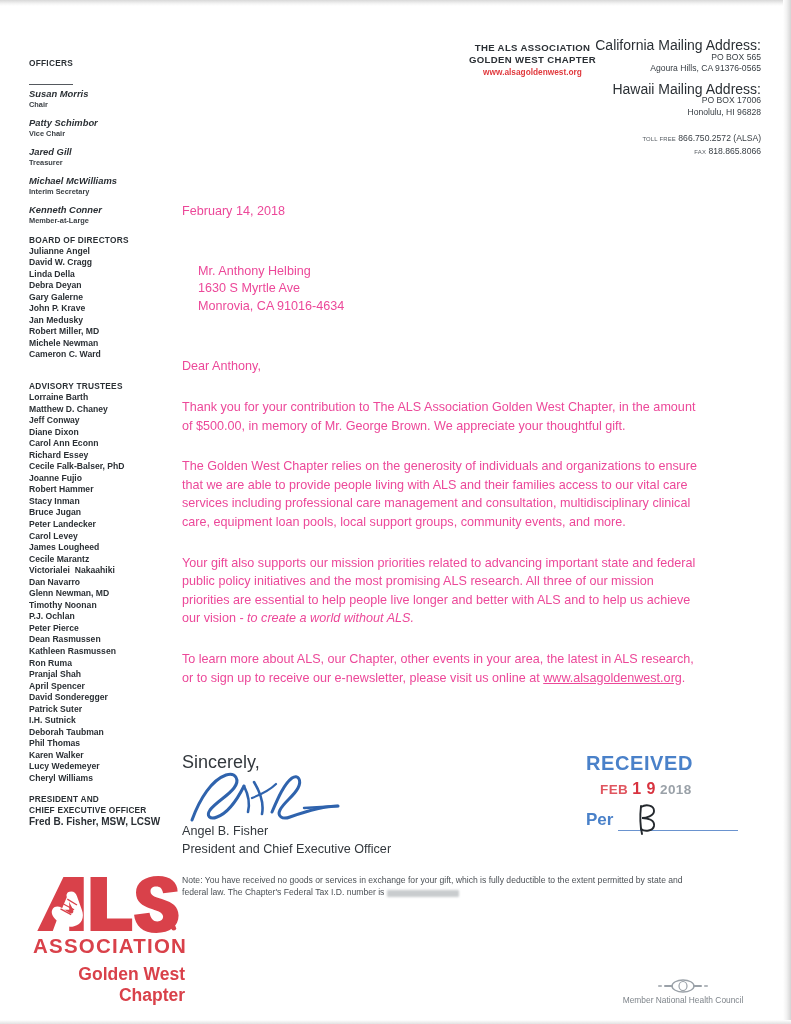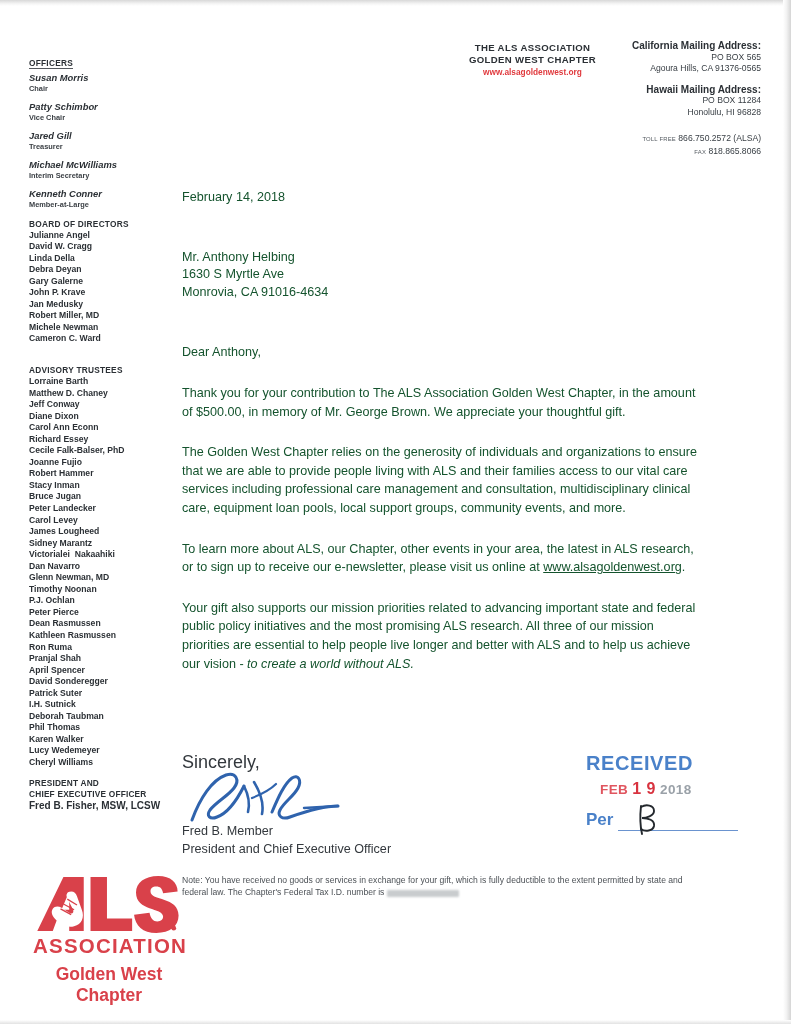--- a/index.html
+++ b/index.html
@@ -53,21 +53,21 @@
   .mh-heading {
     font-size: 8.3px;
     font-weight: bold;
     letter-spacing: .25px;
     color: #2b3035;
     margin-bottom: 1px;
   }
   .mh-heading.underline {
     display: inline-block;
     border-bottom: 1px solid #55595e;
-    padding-bottom: 0px;
+    padding-bottom: 16px;
   }
   .mh-officer { margin-bottom: 7.5px; }
   .mh-name {
     font-size: 9.4px;
     font-weight: bold;
     line-height: 11.5px;
     color: #2b3035;
     font-style: italic;
   }
   .mh-role {
@@ -123,22 +123,22 @@
   
   .lh-right {
     position: absolute;
     right: 30px;
     top: 40px;
     width: 230px;
     text-align: right;
     color: #3a4046;
   }
   .addr-title {
-    font-size: 10px;
-    font-weight: bold;
+    font-size: 14px;
+    font-weight: normal;
     line-height: 11.5px;
     color: #2b3035;
   }
   .addr-line {
     font-size: 8.6px;
     line-height: 11.5px;
     color: #3a4046;
   }
   .addr-gap { height: 9px; }
   .contact-block { margin-top: 14px; }
@@ -151,29 +151,29 @@
     font-size: 5.9px;
     letter-spacing: .2px;
     color: #555b61;
     text-transform: uppercase;
   }
 
   
   .letter {
     position: absolute;
     left: 182px;
-    top: 188px;
+    top: 202px;
     width: 516px;
-    color: #14532d;
+    color: #ec4899;
     font-size: 12.6px;
     line-height: 18.6px;
   }
   .date { margin-bottom: 0; }
   .recipient { margin-top: 42px; }
-  .recipient div { line-height: 17.6px; }
+  .recipient div { line-height: 17.6px; margin-left: 16px; }
   .salutation { margin-top: 42px; }
   .para { margin-top: 22px; text-align: left; }
   .italic { font-style: italic; }
   .ulink { text-decoration: underline; }
 
   
   .sincerely {
     position: absolute;
     left: 182px;
     top: 752px;
@@ -286,21 +286,21 @@
   .logo-assoc {
     font-size: 20.5px;
     font-weight: bold;
     letter-spacing: 1.2px;
     color: #d9414a;
     line-height: 22px;
     margin-top: 1px;
   }
   .logo-chapter {
     margin-top: 7px;
-    text-align: center;
+    text-align: right;
     width: 152px;
     color: #d9414a;
     font-size: 17.5px;
     font-weight: bold;
     line-height: 21px;
   }
 
   
   .footer-right {
     position: absolute;
@@ -379,21 +379,21 @@
         <div class="mh-list-item">Carol Ann Econn</div>
         <div class="mh-list-item">Richard Essey</div>
         <div class="mh-list-item">Cecile Falk-Balser, PhD</div>
         <div class="mh-list-item">Joanne Fujio</div>
         <div class="mh-list-item">Robert Hammer</div>
         <div class="mh-list-item">Stacy Inman</div>
         <div class="mh-list-item">Bruce Jugan</div>
         <div class="mh-list-item">Peter Landecker</div>
         <div class="mh-list-item">Carol Levey</div>
         <div class="mh-list-item">James Lougheed</div>
-        <div class="mh-list-item">Sidney Marantz</div>
+        <div class="mh-list-item">Cecile Marantz</div>
         <div class="mh-list-item">Victorialei  Nakaahiki</div>
         <div class="mh-list-item">Dan Navarro</div>
         <div class="mh-list-item">Glenn Newman, MD</div>
         <div class="mh-list-item">Timothy Noonan</div>
         <div class="mh-list-item">P.J. Ochlan</div>
         <div class="mh-list-item">Peter Pierce</div>
         <div class="mh-list-item">Dean Rasmussen</div>
         <div class="mh-list-item">Kathleen Rasmussen</div>
         <div class="mh-list-item">Ron Ruma</div>
         <div class="mh-list-item">Pranjal Shah</div>
@@ -423,21 +423,21 @@
   </div>
 
   <div class="lh-right">
     <div class="addr-title">California Mailing Address:</div>
     <div class="addr-line">PO BOX 565</div>
     <div class="addr-line">Agoura Hills, CA 91376-0565</div>
 
     <div class="addr-gap"></div>
 
     <div class="addr-title">Hawaii Mailing Address:</div>
-    <div class="addr-line">PO BOX 11284</div>
+    <div class="addr-line">PO BOX 17006</div>
     <div class="addr-line">Honolulu, HI 96828</div>
 
     <div class="contact-block">
       <div class="contact-row">
         <span class="contact-label">TOLL FREE</span>
         <span>866.750.2572 (ALSA)</span>
       </div>
       <div class="contact-row">
         <span class="contact-label">FAX</span>
         <span>818.865.8066</span>
@@ -453,43 +453,43 @@
       <div>1630 S Myrtle Ave</div>
       <div>Monrovia, CA  91016-4634</div>
     </div>
 
     <div class="salutation">Dear Anthony,</div>
 
     <div class="para">Thank you for your contribution to The ALS Association Golden West Chapter, in the amount of $500.00, in memory of Mr. George Brown. We appreciate your thoughtful gift.</div>
 
     <div class="para">The Golden West Chapter relies on the generosity of individuals and organizations to ensure that we are able to provide people living with ALS and their families access to our vital care services including professional care management and consultation, multidisciplinary clinical care, equipment loan pools, local support groups, community events, and more.</div>
 
+    <div class="para"><span>Your gift also supports our mission priorities related to advancing important state and federal public policy initiatives and the most promising ALS research. All three of our mission priorities are essential to help people live longer and better with ALS and to help us achieve our vision - </span><span class="italic">to create a world without ALS.</span></div>
+
     <div class="para"><span>To learn more about ALS, our Chapter, other events in your area, the latest in ALS research, or to sign up to receive our e-newsletter, please visit us online at </span><span class="ulink">www.alsagoldenwest.org</span><span>.</span></div>
-
-    <div class="para"><span>Your gift also supports our mission priorities related to advancing important state and federal public policy initiatives and the most promising ALS research. All three of our mission priorities are essential to help people live longer and better with ALS and to help us achieve our vision - </span><span class="italic">to create a world without ALS.</span></div>
 
   </div>
 
   <div class="sincerely">Sincerely,</div>
 
   <div class="signature">
     <svg width="180" height="62" viewBox="0 0 180 62" fill="none" xmlns="http://www.w3.org/2000/svg" aria-hidden="true">
       <g stroke="#2f63ad" fill="none" stroke-linecap="round" stroke-linejoin="round">
         <path d="M6 52 C14 30, 26 12, 40 7 C50 4, 54 12, 48 20 C42 28, 30 34, 24 42 C20 48, 24 52, 31 49 C42 45, 52 30, 58 18" stroke-width="3"></path>
         <path d="M58 18 C62 26, 64 36, 62 44" stroke-width="2.6"></path>
         <path d="M68 14 C74 24, 78 36, 76 46" stroke-width="2.6"></path>
         <path d="M66 30 C76 26, 84 22, 90 16" stroke-width="2.2"></path>
         <path d="M86 44 C92 30, 98 16, 106 10 C112 6, 116 12, 112 20 C108 28, 98 34, 94 42 C91 48, 96 52, 104 49 C118 44, 136 38, 152 38" stroke-width="3"></path>
         <path d="M118 40 L152 38" stroke-width="2.4"></path>
       </g>
     </svg>
   </div>
 
   <div class="sig-name-block">
-    <div>Fred B. Member</div>
+    <div>Angel B. Fisher</div>
     <div>President and Chief Executive Officer</div>
   </div>
 
   <div class="stamp">
     <div class="stamp-received">RECEIVED</div>
     <div class="stamp-date"><span>FEB</span> <span class="dd">1 9</span> <span class="yy">2018</span></div>
     <div class="stamp-per-row">
       <span class="stamp-per">Per</span>
       <span class="stamp-per-line"></span>
       <span class="stamp-initial">
@@ -520,14 +520,27 @@
       </g>
       <circle cx="290" cy="112" r="5" fill="#d9414a"></circle>
     </svg>
     <div class="logo-assoc">ASSOCIATION</div>
     <div class="logo-chapter">
       <div>Golden West</div>
       <div>Chapter</div>
     </div>
   </div>
 
+  <div class="footer-right">
+    <svg class="nhc-emblem" width="70" height="14" viewBox="0 0 70 14" xmlns="http://www.w3.org/2000/svg" aria-hidden="true">
+      <g fill="#9aa1a8">
+        <ellipse cx="35" cy="7" rx="11" ry="6" fill="none" stroke="#9aa1a8" stroke-width="1.4"></ellipse>
+        <ellipse cx="35" cy="7" rx="4" ry="4.5" fill="none" stroke="#9aa1a8" stroke-width="1.2"></ellipse>
+        <rect x="16" y="6" width="9" height="2" rx="1"></rect>
+        <rect x="45" y="6" width="9" height="2" rx="1"></rect>
+        <rect x="10" y="6.3" width="4" height="1.5" rx="0.7"></rect>
+        <rect x="56" y="6.3" width="4" height="1.5" rx="0.7"></rect>
+      </g>
+    </svg>
+    <div class="footer-text">Member National Health Council</div>
+  </div>
 
 </div>
 
 </body></html>

